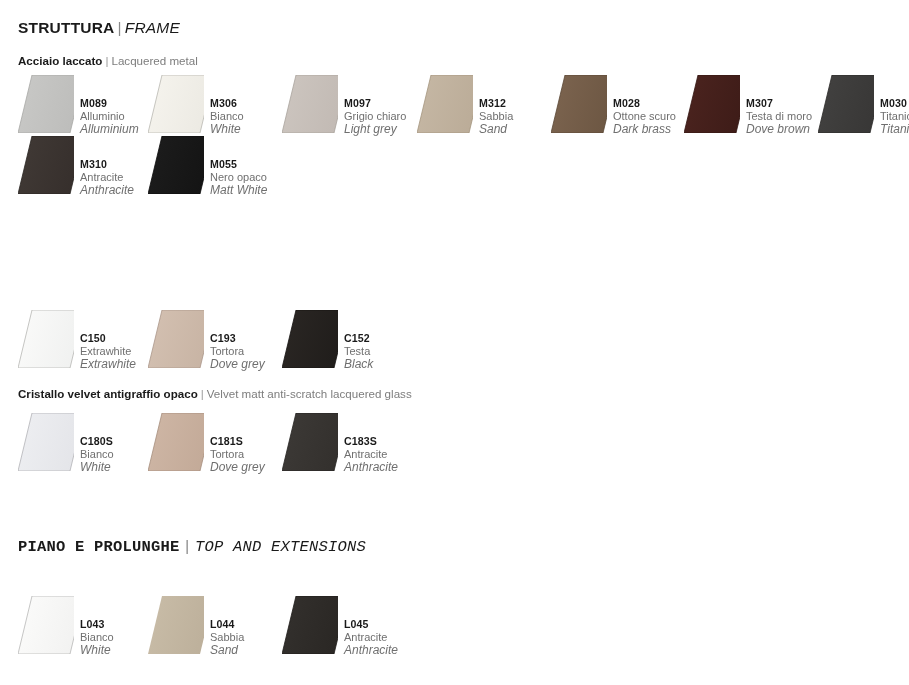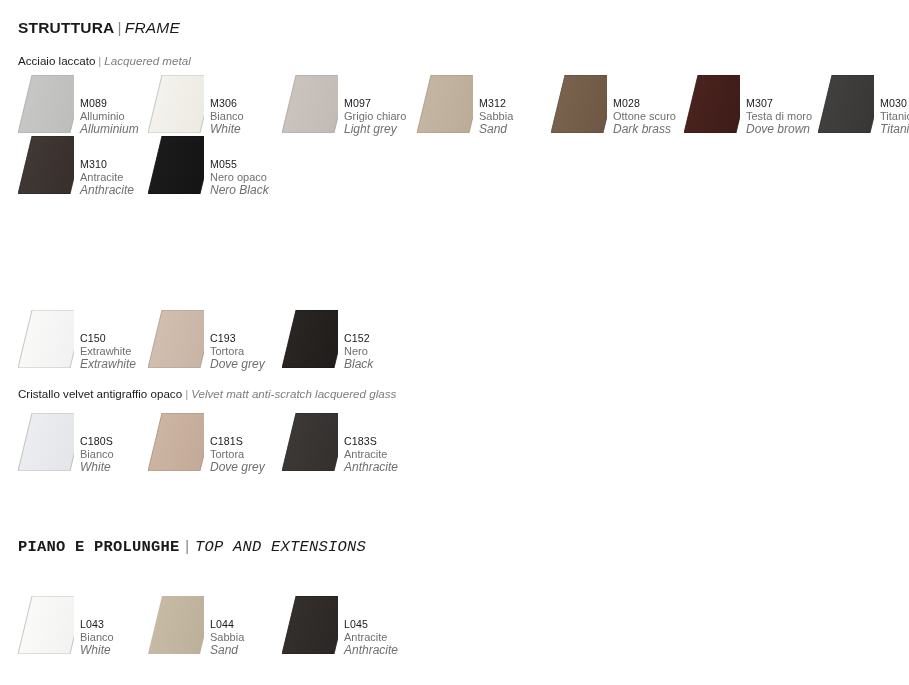--- a/index.html
+++ b/index.html
@@ -52,29 +52,28 @@
     color: #1a1a1a;
   }
 
   .sub-title {
     padding-left: 18px;
     font-size: 11.6px;
     white-space: nowrap;
     line-height: 1;
   }
   .sub-title .it {
-    font-weight: normal;
+    font-weight: bold;
     color: #1a1a1a;
   }
   .sub-title .sep {
     color: #9b9b9b;
     margin: 0 3px 0 3px;
   }
   .sub-title .en {
-    font-style: italic;
     color: #7d7d7d;
     margin-top: 11px;
   }
 
   
   .row {
     position: absolute;
     left: 0;
     width: 909px;
     height: 60px;
@@ -97,21 +96,21 @@
   }
   .swatch-text {
     position: absolute;
     left: 62px;
     top: 22px;
     line-height: 1.18;
     white-space: nowrap;
   }
   .swatch-code {
     font-size: 10.6px;
-    font-weight: normal;
+    font-weight: bold;
     color: #1a1a1a;
     letter-spacing: 0.1px;
   }
   .swatch-it {
     font-size: 11px;
     color: #6f6f6f;
   }
   .swatch-en {
     font-size: 12px;
     font-style: italic;
@@ -291,21 +290,21 @@
                 <stop offset="0%" stop-color="#1d1d1d"></stop>
                 <stop offset="100%" stop-color="#141414"></stop>
               </linearGradient>
             </defs>
             <polygon points="14,0 66,0 52,58 0,58" fill="url(#g8)" stroke="#0d0d0d" stroke-width="0.8"></polygon>
           </svg>
         </div>
       <div class="swatch-text">
         <div class="swatch-code">M055</div>
         <div class="swatch-it">Nero opaco</div>
-        <div class="swatch-en">Nero Black</div>
+        <div class="swatch-en">Matt White</div>
       </div>
     </div>
   </div>
 
 
 
   <div class="row" style="top:310px;">
     <div class="swatch-item" style="left:18px;">
       <div class="swatch-shape" title="C150">
           <svg width="56" height="58" viewBox="0 0 56 58">
@@ -349,21 +348,21 @@
               <linearGradient id="g11" x1="0" y1="0" x2="1" y2="0.25">
                 <stop offset="0%" stop-color="#2b2724"></stop>
                 <stop offset="100%" stop-color="#201d1b"></stop>
               </linearGradient>
             </defs>
             <polygon points="14,0 66,0 52,58 0,58" fill="url(#g11)" stroke="#161413" stroke-width="0.8"></polygon>
           </svg>
         </div>
       <div class="swatch-text">
         <div class="swatch-code">C152</div>
-        <div class="swatch-it">Nero</div>
+        <div class="swatch-it">Testa</div>
         <div class="swatch-en">Black</div>
       </div>
     </div>
   </div>
 
   <div class="section" style="top:388px;">
     <div class="sub-title">
       <span class="it">Cristallo velvet antigraffio opaco</span><span class="sep">|</span><span class="en">Velvet matt anti-scratch lacquered glass</span>
     </div>
   </div>

